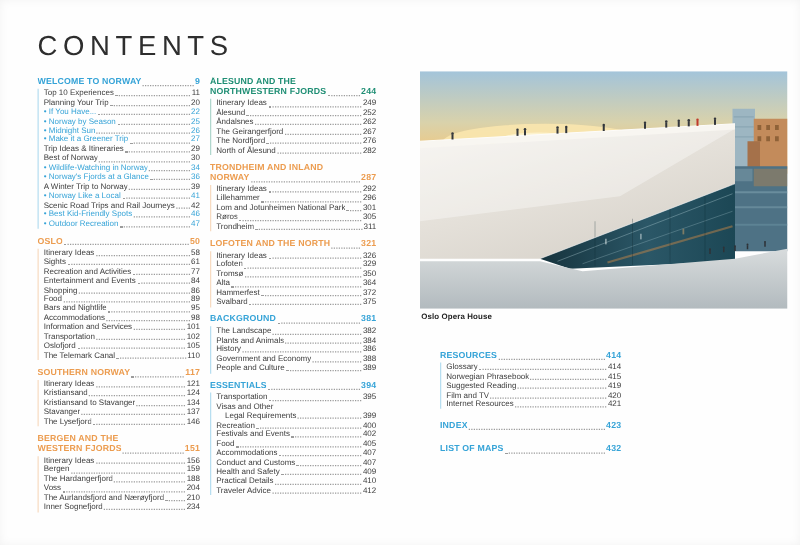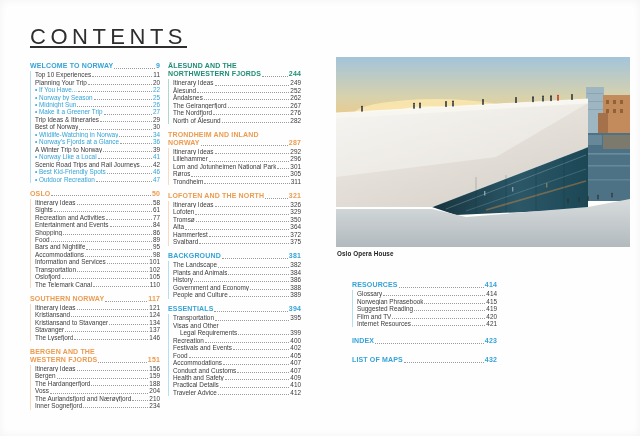--- a/index.html
+++ b/index.html
@@ -4,21 +4,21 @@
 <style>
   html,body{margin:0;padding:0;}
   body{
     width:640px;height:436px;position:relative;overflow:hidden;
     background:#fefefe;
     font-family:"Liberation Sans","DejaVu Sans",sans-serif;
     box-shadow:inset 0 0 8px rgba(0,0,0,.05);
   }
   .contents-title{
     position:absolute;left:30px;top:24px;
-    font-size:22px;font-weight:500;letter-spacing:4.5px;color:#2e2e2e;text-decoration:underline;
+    font-size:22px;font-weight:500;letter-spacing:4.5px;color:#2e2e2e;
   }
   .col{position:absolute;top:62px;}
   #col-left{left:30px;width:130px;}
   #col-mid{left:168px;width:133px;}
   #col-right{left:352px;top:281px;width:145px;}
   .section{margin-bottom:6.5px;}
   #col-right .section{margin-bottom:10px;}
   .row{display:flex;align-items:flex-end;}
   .hdr{font-size:7px;line-height:8.2px;font-weight:700;letter-spacing:.15px;}
   .itm{font-size:6.4px;line-height:7.45px;color:#3b3b3b;}

